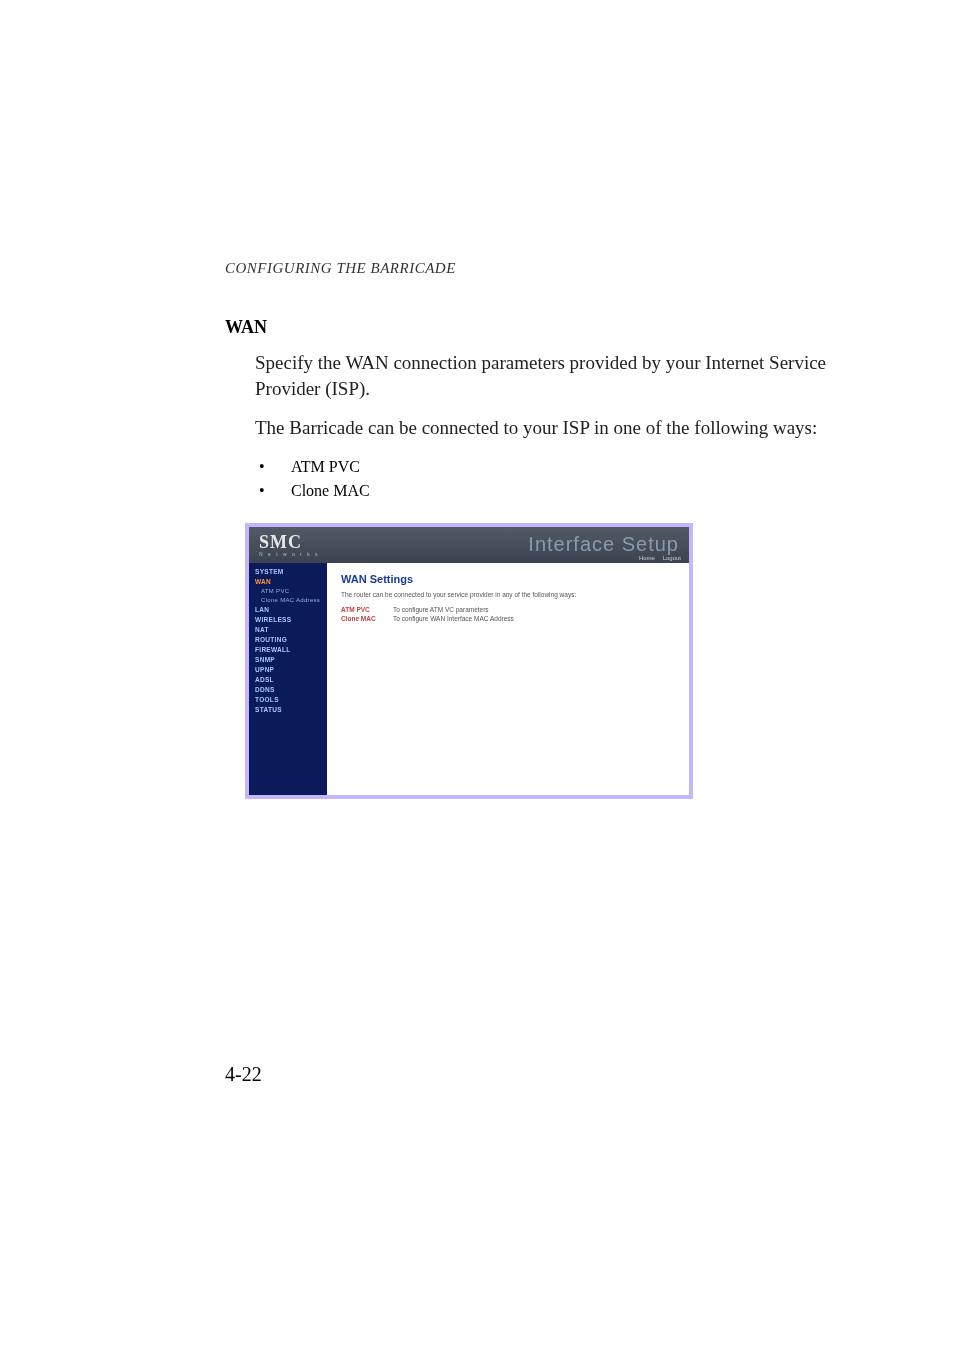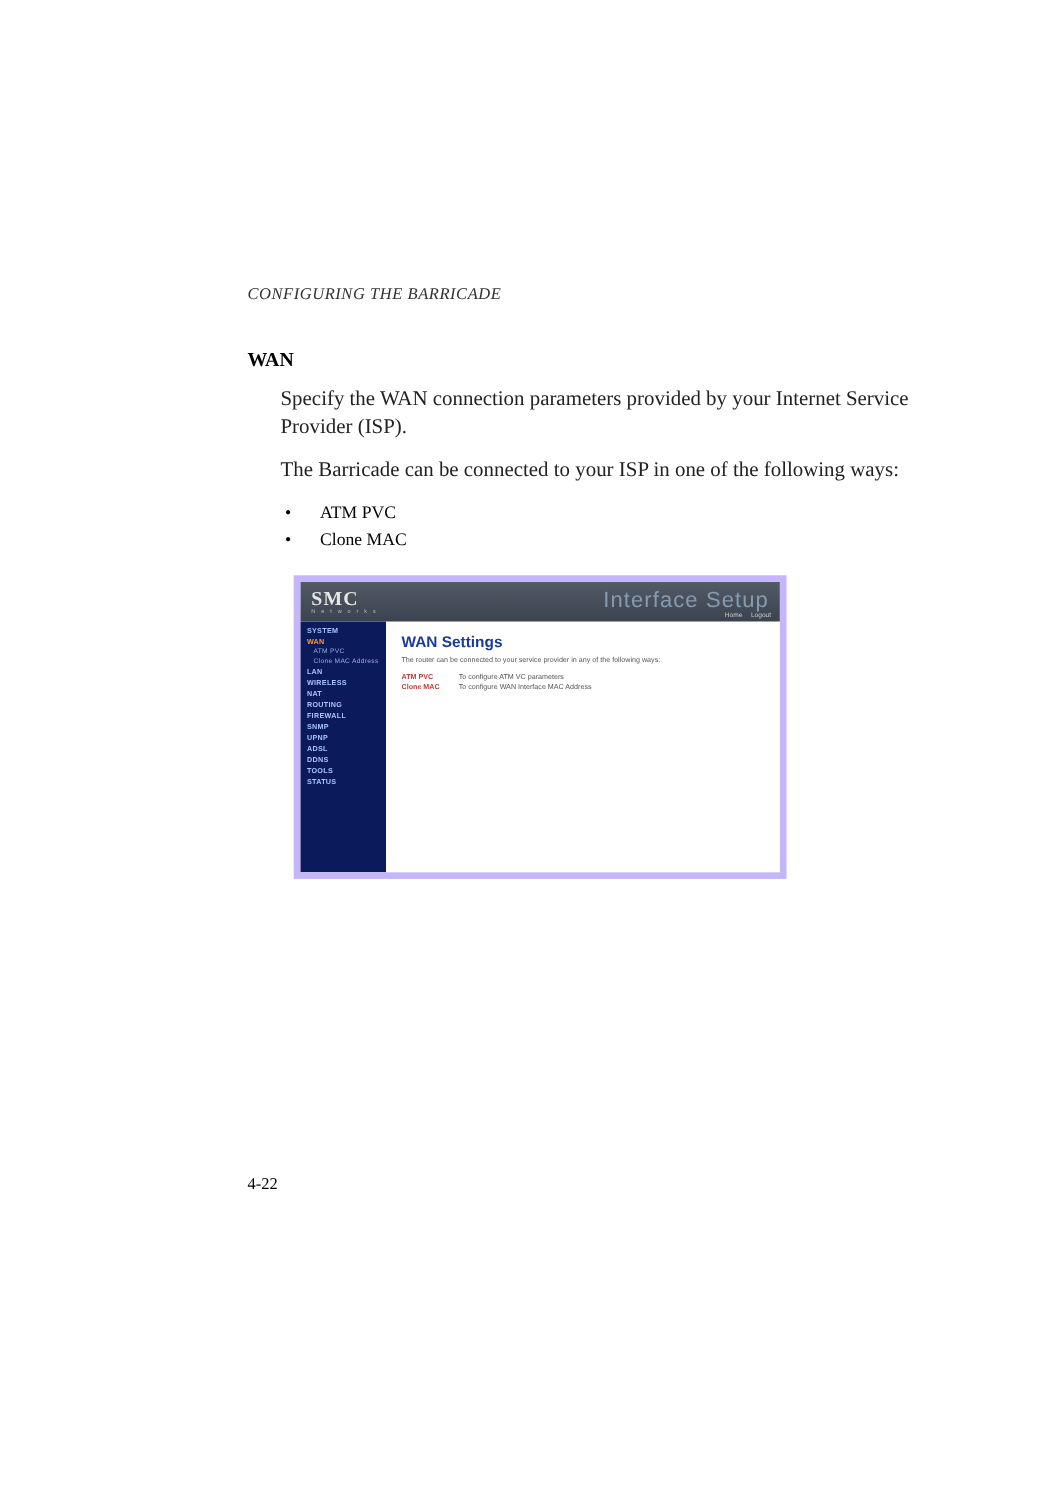--- a/index.html
+++ b/index.html
@@ -45,24 +45,24 @@
       padding-left: 36px;
       position: relative;
     }
     .bullet-list li::before {
       content: "•";
       position: absolute;
       left: 4px;
       top: 0;
     }
     .screenshot {
-      margin-left: 42px;
+      margin-left: 20px;
       width: 448px;
       height: 276px;
-      border: 6px solid #c4b5fd;
+      border: 4px solid #c4b5fd;
       background: #fff;
       font-family: Arial, sans-serif;
       font-size: 7px;
       overflow: hidden;
       position: relative;
     }
     .ss-header {
       height: 36px;
       background: linear-gradient(#525a66, #3c4350);
       position: relative;
@@ -122,36 +122,36 @@
     .ss-nav-item.selected { color: #ff9933; }
     .ss-nav-sub { padding-left: 12px; font-size: 6px; text-transform: none; font-weight: normal; color: #8fb0e0;}
     .ss-content {
       flex: 1;
       background: #fff;
       padding: 10px 14px;
     }
     .ss-content-title {
       color: #1a3a9a;
       font-weight: bold;
-      font-size: 14px;
+      font-size: 11px;
       margin-bottom: 6px;
     }
     .ss-content-text {
       color: #555;
       font-size: 6.5px;
       margin-bottom: 8px;
     }
     .ss-table-row { display: flex; margin-bottom: 2px; }
     .ss-table-label { color: #c04040; font-weight: bold; font-size: 6.5px; width: 52px; flex-shrink:0; }
     .ss-table-desc { color: #555; font-size: 6.5px; }
     .page-number {
       position: absolute;
       bottom: 265px;
       left: 225px;
-      font-size: 15px;
+      font-size: 20px;
     }
   </style>
 </head>
 <body>
 
 <div class="page">
   <div class="running-header">
     <span>CONFIGURING THE BARRICADE</span>
   </div>
 

